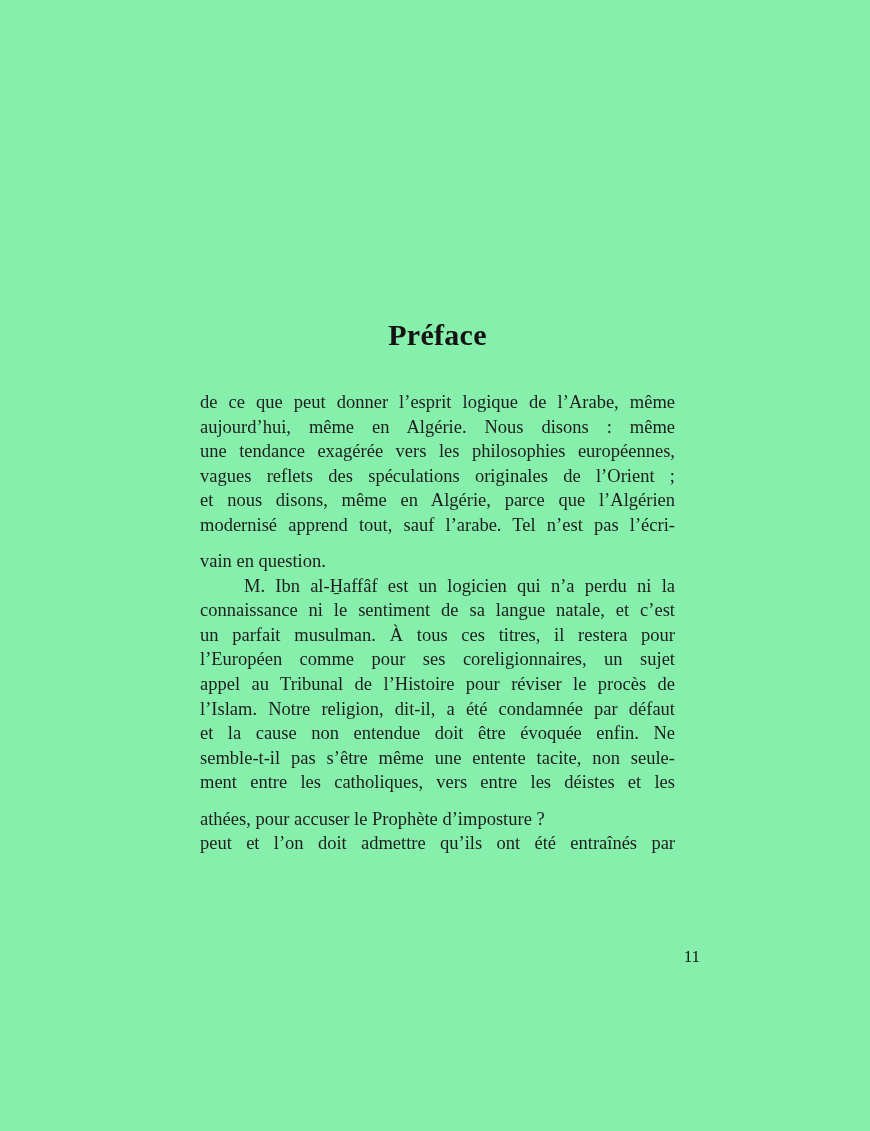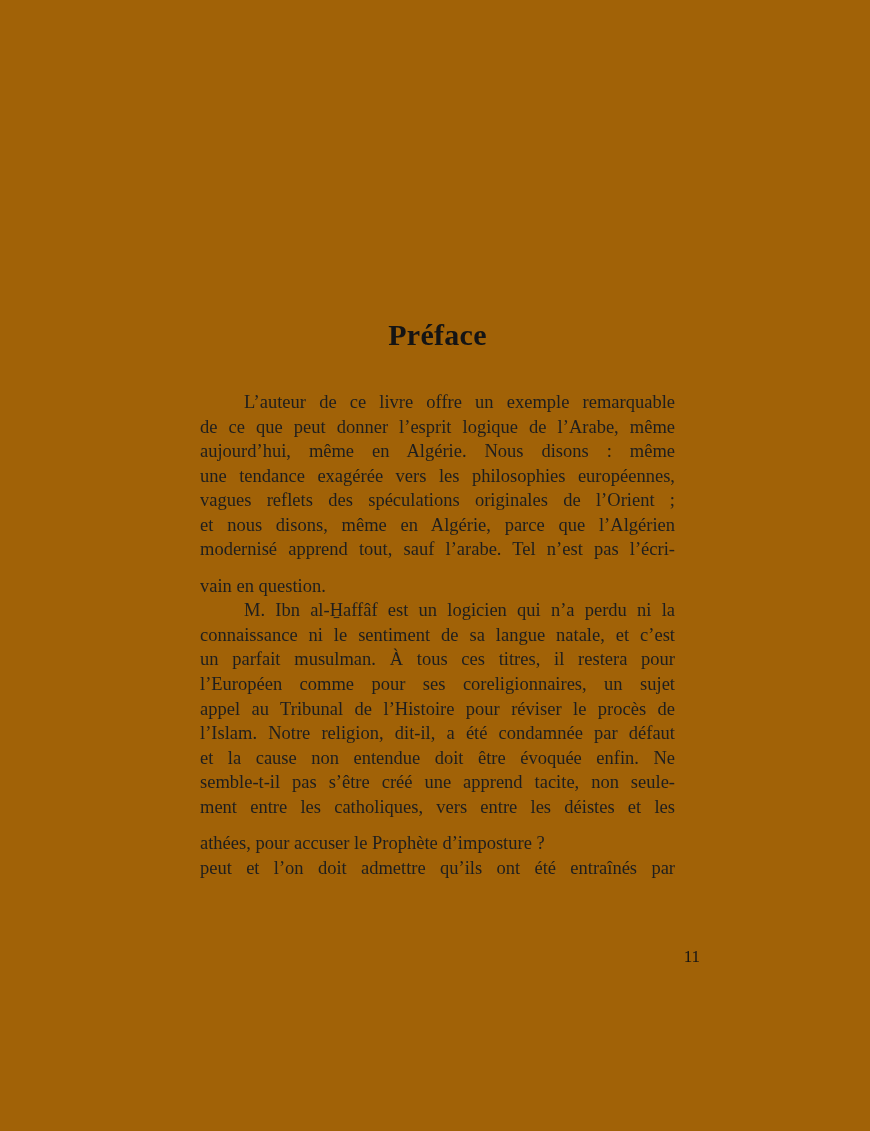--- a/index.html
+++ b/index.html
@@ -4,21 +4,21 @@
 <style>
   html, body {
     margin: 0;
     padding: 0;
     background: #ffffff;
   }
   .page {
     position: relative;
     width: 870px;
     height: 1131px;
-    background: #a16207;
+    background: #86efac;
     font-family: "Liberation Serif", "DejaVu Serif", serif;
     color: #1e1e1e;
     overflow: hidden;
   }
   .heading {
     position: absolute;
     top: 318px;
     left: 200px;
     width: 475px;
     margin: 0;
@@ -59,35 +59,34 @@
     color: #141414;
   }
 </style>
 </head>
 <body>
 
 <div class="page">
   <h1 class="heading">Préface</h1>
 
   <div class="text-block" id="text-block">
-      <div class="line indent">L’auteur de ce livre offre un exemple remarquable</div>
       <div class="line">de ce que peut donner l’esprit logique de l’Arabe, même</div>
       <div class="line">aujourd’hui, même en Algérie. Nous disons : même</div>
       <div class="line">une tendance exagérée vers les philosophies européennes,</div>
       <div class="line">vagues reflets des spéculations originales de l’Orient ;</div>
       <div class="line">et nous disons, même en Algérie, parce que l’Algérien</div>
       <div class="line">modernisé apprend tout, sauf l’arabe. Tel n’est pas l’écri-</div>
       <div class="line flush">vain en question.</div>
       <div class="line indent">M. Ibn al-H̱affâf est un logicien qui n’a perdu ni la</div>
       <div class="line">connaissance ni le sentiment de sa langue natale, et c’est</div>
       <div class="line">un parfait musulman. À tous ces titres, il restera pour</div>
       <div class="line">l’Européen comme pour ses coreligionnaires, un sujet</div>
       <div class="line">appel au Tribunal de l’Histoire pour réviser le procès de</div>
       <div class="line">l’Islam. Notre religion, dit-il, a été condamnée par défaut</div>
       <div class="line">et la cause non entendue doit être évoquée enfin. Ne</div>
-      <div class="line">semble-t-il pas s’être créé une apprend tacite, non seule-</div>
+      <div class="line">semble-t-il pas s’être même une entente tacite, non seule-</div>
       <div class="line">ment entre les catholiques, vers entre les déistes et les</div>
       <div class="line flush">athées, pour accuser le Prophète d’imposture ?</div>
       <div class="line">peut et l’on doit admettre qu’ils ont été entraînés par</div>
     </div>
 
   <div class="folio">11</div>
 </div>
 
 </body></html>

